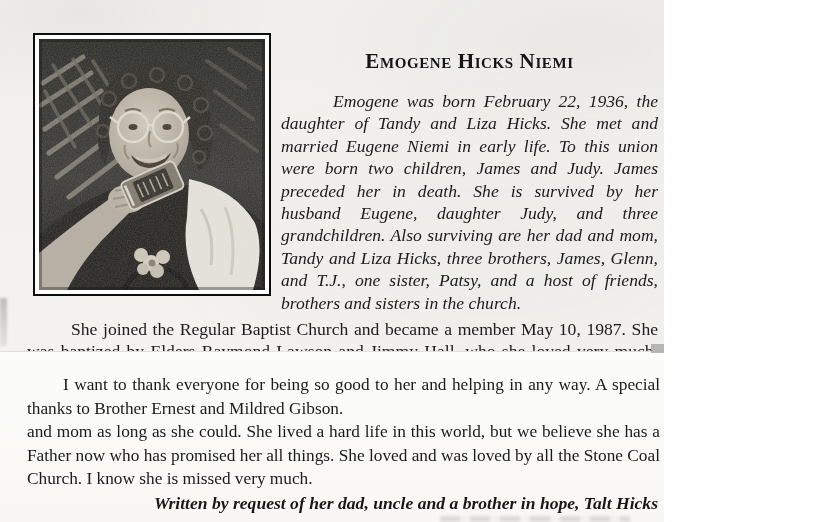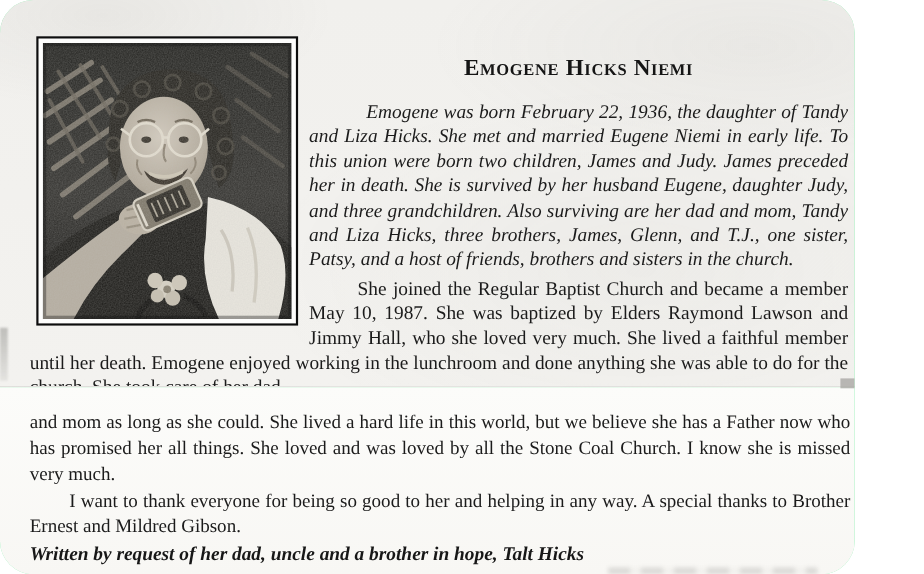--- a/index.html
+++ b/index.html
@@ -1,23 +1,22 @@
 <!DOCTYPE html>
 <html><head>
 <meta charset="utf-8">
 <style>
   html,body{margin:0;padding:0;background:#fff;}
   .page{
     position:relative;
-    width:777px;height:522px;
+    width:664px;height:522px;
     overflow:hidden;
     font-family:"Liberation Serif","DejaVu Serif",serif;
     color:#1b1b1b;
-    background:#86efac;
-    border-radius:30px;
+    background:#f97316;
   }
   
   .upper{
     position:relative;
     height:352px;
     box-sizing:border-box;
     padding:0 6px 0 27px;
     overflow:hidden;
     background:
       radial-gradient(420px 160px at 88% 12%, rgba(120,118,112,.07), rgba(0,0,0,0) 70%),
@@ -60,21 +59,21 @@
     color:#1b1b1b;
   }
   p.p1{text-indent:52px;font-style:italic;}
   p.p2{text-indent:44px;margin-top:4px;}
   .lower p.body{font-size:17.3px;line-height:23.5px;}
   p.p3{text-indent:36px;margin-top:1px;}
   p.signature{
     margin:1px 2px 0 0;
     font-size:17.6px;line-height:23px;
     font-style:italic;font-weight:bold;
-    text-align:left;
+    text-align:right;
     color:#171717;
   }
   
   .ghost{
     position:absolute;
     background:repeating-linear-gradient(90deg,
       rgba(110,110,106,.55) 0 16px, rgba(110,110,106,0) 16px 24px,
       rgba(110,110,106,.45) 24px 52px, rgba(110,110,106,0) 52px 60px);
     filter:blur(1.6px);
     pointer-events:none;
@@ -243,21 +242,21 @@
       </svg>
     </div>
 
     <h1 class="title">Emogene Hicks Niemi</h1>
 
     <p class="body p1">Emogene was born February 22, 1936, the daughter of Tandy and Liza Hicks. She met and married Eugene Niemi in early life. To this union were born two children, James and Judy. James preceded her in death. She is survived by her husband Eugene, daughter Judy, and three grandchildren. Also surviving are her dad and mom, Tandy and Liza Hicks, three brothers, James, Glenn, and T.J., one sister, Patsy, and a host of friends, brothers and sisters in the church.</p>
     <p class="body p2">She joined the Regular Baptist Church and became a member May 10, 1987. She was baptized by Elders Raymond Lawson and Jimmy Hall, who she loved very much. She lived a faithful member until her death. Emogene enjoyed working in the lunchroom and done anything she was able to do for the church. She took care of her dad</p>
   </div>
 
   <div class="lower">
+    <p class="body p3">I want to thank everyone for being so good to her and helping in any way. A special thanks to Brother Ernest and Mildred Gibson.</p>
     <p class="body p2b">and mom as long as she could. She lived a hard life in this world, but we believe she has a Father now who has promised her all things. She loved and was loved by all the Stone Coal Church. I know she is missed very much.</p>
-    <p class="body p3">I want to thank everyone for being so good to her and helping in any way. A special thanks to Brother Ernest and Mildred Gibson.</p>
     <p class="signature">Written by request of her dad, uncle and a brother in hope, Talt Hicks</p>
   </div>
 
   <div class="edge-smudge-left"></div>
   <div class="seam-notch"></div>
   <div class="bottom-smudge"></div>
 </div>
 
 </body></html>

